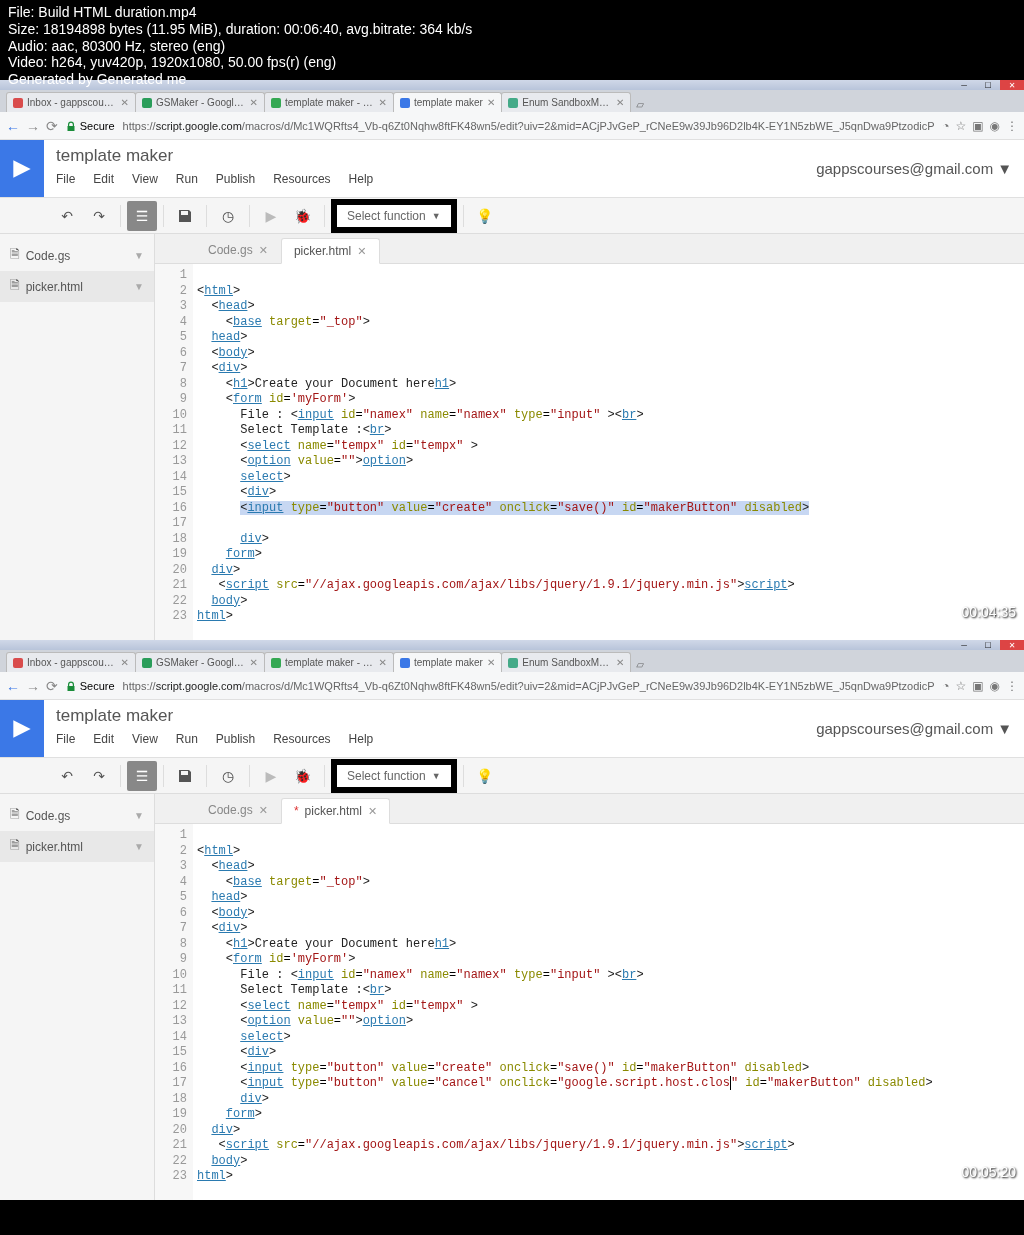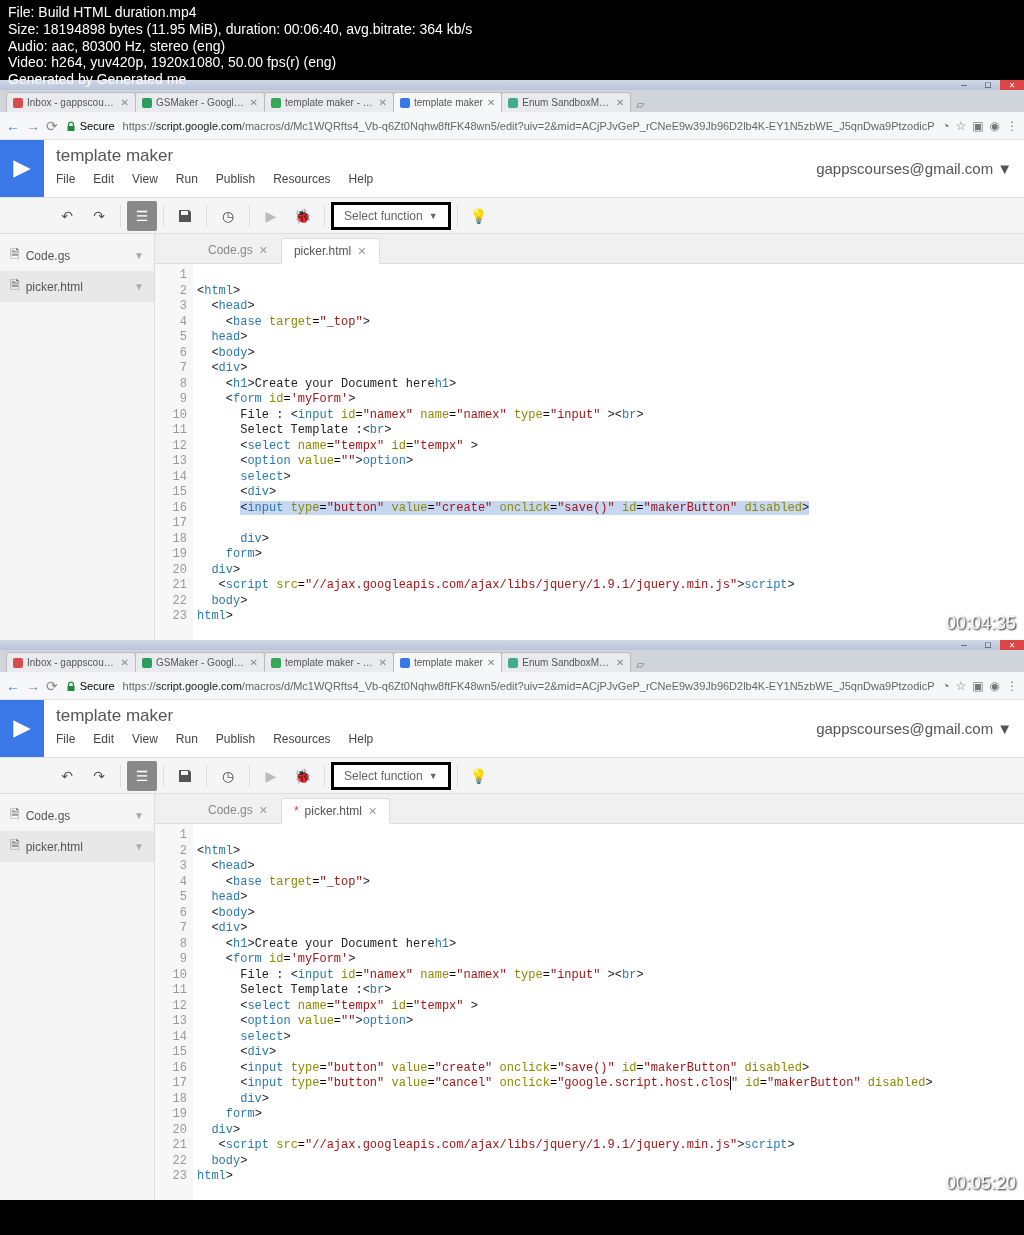--- a/index.html
+++ b/index.html
@@ -1,20 +1,20 @@
 <!DOCTYPE html>
 <html><head>
 <meta charset="utf-8">
 <style>
 * { margin: 0; padding: 0; box-sizing: border-box; }
 body { font-family: Arial, sans-serif; font-size: 13px; background: #000; width: 1024px; }
 .overlay-info { position: absolute; top: 0; left: 0; color: #fff; font-size: 14px; padding: 4px 8px; z-index: 10; line-height: 1.2; }
 .screenshot { position: relative; width: 1024px; height: 560px; background: #fff; overflow: hidden; }
 .screenshot.first { margin-top: 80px; }
-.timestamp { position: absolute; bottom: 6px; right: 8px; color: #fff; font-size: 18px; font-family: "Segoe UI", sans-serif; text-shadow: 1px 1px 2px #000; z-index: 20; }
+.timestamp { position: absolute; bottom: 20px; right: 8px; color: #fff; font-size: 14px; font-family: "Segoe UI", sans-serif; text-shadow: 1px 1px 2px #000; z-index: 20; }
 
 .win-chrome { height: 10px; background: linear-gradient(#d0d8e8, #b8c4da); position: relative; }
 .win-btns { position: absolute; right: 0; top: 0; display: flex; }
 .win-btn { width: 24px; height: 10px; display: flex; align-items: center; justify-content: center; font-size: 8px; color: #222; }
 .win-btn.close { background: #d44; color: #fff; }
 
 .browser-tabs { background: #d0d4db; height: 22px; display: flex; align-items: flex-end; padding-left: 6px; gap: 0; font-size: 10px; color: #555; }
 .btab { background: #e8eaee; border: 1px solid #bbb; border-bottom: none; border-radius: 3px 3px 0 0; padding: 3px 6px; display: flex; align-items: center; gap: 4px; max-width: 130px; white-space: nowrap; overflow: hidden; margin-right: -1px; height: 20px; }
 .btab.active { background: #f6f7f8; }
 .btab .favicon { width: 10px; height: 10px; flex: 0 0 10px; }
@@ -36,42 +36,42 @@
 .title-area { flex: 1; padding: 6px 12px 0; }
 .proj-title { font-size: 17px; color: #555; }
 .menu-bar { display: flex; gap: 18px; margin-top: 6px; font-size: 12px; color: #444; }
 .user-area { padding: 10px 12px; font-size: 15px; color: #555; display: flex; align-items: center; gap: 4px; }
 
 .tool-bar { height: 36px; background: #f5f5f5; border-bottom: 1px solid #ddd; display: flex; align-items: center; padding-left: 52px; gap: 2px; }
 .tbtn { width: 30px; height: 30px; display: flex; align-items: center; justify-content: center; color: #555; font-size: 14px; border-radius: 2px; }
 .tbtn.dim { color: #bbb; }
 .tbtn.dark { background: #888; color: #fff; border-radius: 2px; }
 .tsep { width: 1px; height: 22px; background: #ddd; margin: 0 4px; }
-.func-sel { border: 3px solid #000000; padding: 4px 10px; background: #fff; font-size: 12px; color: #666; display: flex; align-items: center; gap: 6px; }
+.func-sel { border: 6px solid #000000; padding: 4px 10px; background: #fff; font-size: 12px; color: #666; display: flex; align-items: center; gap: 6px; }
 
 .workspace { display: flex; height: 444px; }
 .sidebar { width: 155px; background: #f5f5f5; border-right: 1px solid #ddd; padding-top: 6px; }
 .file-item { display: flex; align-items: center; justify-content: space-between; padding: 5px 10px; font-size: 12px; color: #555; }
 .file-item.active { background: #e8e8e8; }
 .file-left { display: flex; align-items: center; gap: 6px; }
 .file-dd { color: #aaa; font-size: 10px; }
 
 .editor-area { flex: 1; display: flex; flex-direction: column; background: #fff; }
 .editor-tabs { height: 30px; background: #f0f0f0; display: flex; align-items: flex-end; border-bottom: 1px solid #ddd; padding-left: 40px; }
 .etab { padding: 5px 12px; font-size: 12px; color: #888; border: 1px solid transparent; display: flex; gap: 6px; align-items: center; }
 .etab.active { background: #fff; border: 1px solid #ddd; border-bottom: 1px solid #fff; border-radius: 3px 3px 0 0; color: #555; margin-bottom: -1px; }
 .etab-close { color: #999; font-size: 11px; }
 .mod-dot { color: #d33; }
 
 .code-area { flex: 1; display: flex; font-family: "Courier New", monospace; font-size: 12px; overflow: hidden; }
 .gutter { width: 38px; text-align: right; padding: 4px 6px 0 0; color: #999; background: #f7f7f7; line-height: 15.5px; }
 .code-lines { flex: 1; padding: 4px 0 0 4px; line-height: 15.5px; white-space: pre; }
 .code-lines .line { min-height: 15.5px; }
 .hl { background: #c7d7f2; }
-.tag { color: #2a7ab0; }
+.tag { color: #2a7ab0; text-decoration: underline; }
 .attr { color: #8a8a00; }
 .str { color: #a31515; }
 .txt { color: #222; }
 .cursor { border-left: 1px solid #000; }
 
 .fav-m { background: #d94c4c; } .fav-d { background: #2a9d5a; } .fav-s { background: #34a853; } .fav-t { background: #3b78e7; } .fav-e { background: #4a8; }
 .favicon { border-radius: 2px; }
 </style>
 </head>
 <body>

